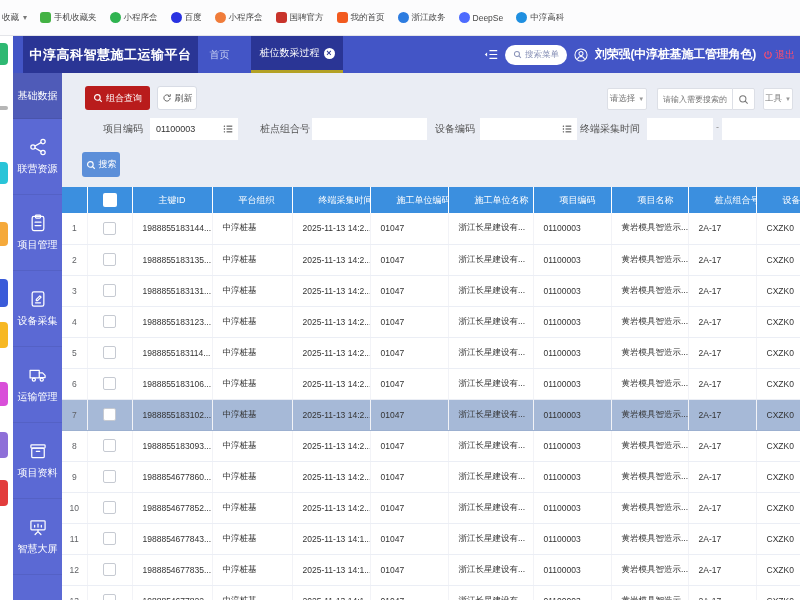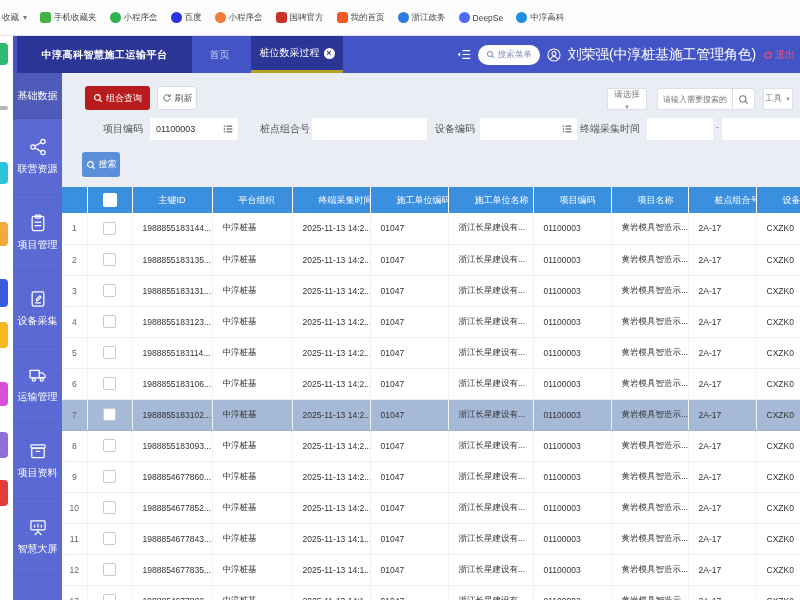--- a/index.html
+++ b/index.html
@@ -18,35 +18,35 @@
 
   
   .left-strip { position:absolute; top:36px; left:0; width:13px; height:564px;
     background:#fff; overflow:hidden; border-right:0; }
   .dock-frag { position:absolute; left:-7px; width:15px; border-radius:4px; }
 
   
   .app { position:absolute; top:36px; left:13px; width:787px; height:564px; background:#eaedf4; }
 
   .app-header { position:absolute; top:0; left:0; width:787px; height:37px; background:#4355c6; }
-  .app-title { position:absolute; left:4px; top:0; width:175px; height:37px; background:#2a3595;
-    color:#fff; font-weight:bold; font-size:10px; display:flex; align-items:center;
+  .app-title { position:absolute; left:10px; top:0; width:175px; height:37px; background:#2a3595;
+    color:#fff; font-weight:bold; font-size:13px; display:flex; align-items:center;
     justify-content:center; letter-spacing:.5px; white-space:nowrap; }
   .tab { position:absolute; top:0; height:37px; display:flex; align-items:center;
     justify-content:center; font-size:10px; cursor:pointer; }
   .tab.home { left:175px; width:63px; color:#c7cef2; }
   .tab.active { left:238px; width:92px; background:#2a3595; color:#fff; gap:4px;
     border-bottom:3px solid #b3a125; }
   .tab-close { width:11px; height:11px; border-radius:50%; background:#fff; color:#2a3595;
     font-size:9px; line-height:10px; text-align:center; font-weight:bold; }
   .header-right { position:absolute; right:5px; top:0; height:37px; display:flex;
     align-items:center; gap:7px; }
   .menu-search { background:#fff; border-radius:10px; height:20px; padding:0 8px;
     display:flex; align-items:center; gap:3px; color:#8a93b8; font-size:8.5px; cursor:pointer; }
-  .user-name { color:#fff; font-size:14px; font-weight:normal; letter-spacing:-.2px; white-space:nowrap; }
+  .user-name { color:#fff; font-size:12px; font-weight:bold; letter-spacing:-.2px; white-space:nowrap; }
   .logout { color:#ff4d6d; font-size:10px; display:flex; align-items:center; gap:2px;
     cursor:pointer; white-space:nowrap;font-family:Liberation Serif, serif; }
 
   
   .sidebar { position:absolute; left:0; top:37px; width:49px; height:527px; background:#5b69d4; }
   .sb-item { display:flex; flex-direction:column; align-items:center; justify-content:center;
     gap:5px; color:#fff; height:76px; border-bottom:1px solid rgba(0,0,0,.07); cursor:pointer; }
   .sb-item.first { height:46px; }
   .sb-item.active { background:rgba(0,0,0,.13); }
   .sb-label { font-size:10px; white-space:nowrap; }
@@ -59,21 +59,21 @@
     gap:3px; border-radius:3px; font-size:9px; cursor:pointer; }
   .btn-combo { left:23px; top:13px; width:65px; height:24px; background:#b91c1c; color:#fff; }
   .btn-refresh { left:95px; top:13px; width:40px; height:24px; background:#fff;
     border:1px solid #d8dce5; color:#555; }
   .btn-search { left:20px; top:79px; width:38px; height:25px; background:#5c8fd9; color:#fff; }
 
   .sel-box { position:absolute; height:22px; background:#fff; border:1px solid #dcdfe6;
     border-radius:2px; display:flex; align-items:center; justify-content:center; gap:3px;
     font-size:8.5px; color:#777; cursor:pointer; }
   .sel-box .dd { font-size:6px; color:#999; }
-  .tb-select { left:545px; top:15px; width:40px;flex-direction:column; }
+  .tb-select { left:545px; top:15px; width:40px; }
   .tb-tools  { left:701px; top:15px; width:30px; }
   .tb-search-input { position:absolute; left:595px; top:15px; width:75px; height:22px;
     border:1px solid #dcdfe6; border-right:none; border-radius:2px 0 0 2px; background:#fff;
     font-size:8px; color:#555; padding:0 5px; outline:none; }
   .tb-search-btn { position:absolute; left:670px; top:15px; width:23px; height:22px;
     background:#fff; border:1px solid #dcdfe6; border-radius:0 2px 2px 0; display:flex;
     align-items:center; justify-content:center; cursor:pointer; }
 
   .f-label { position:absolute; top:49px; font-size:10px; color:#555; white-space:nowrap; }
   .f-input { position:absolute; top:45px; height:22px; background:#fff; border:none;

